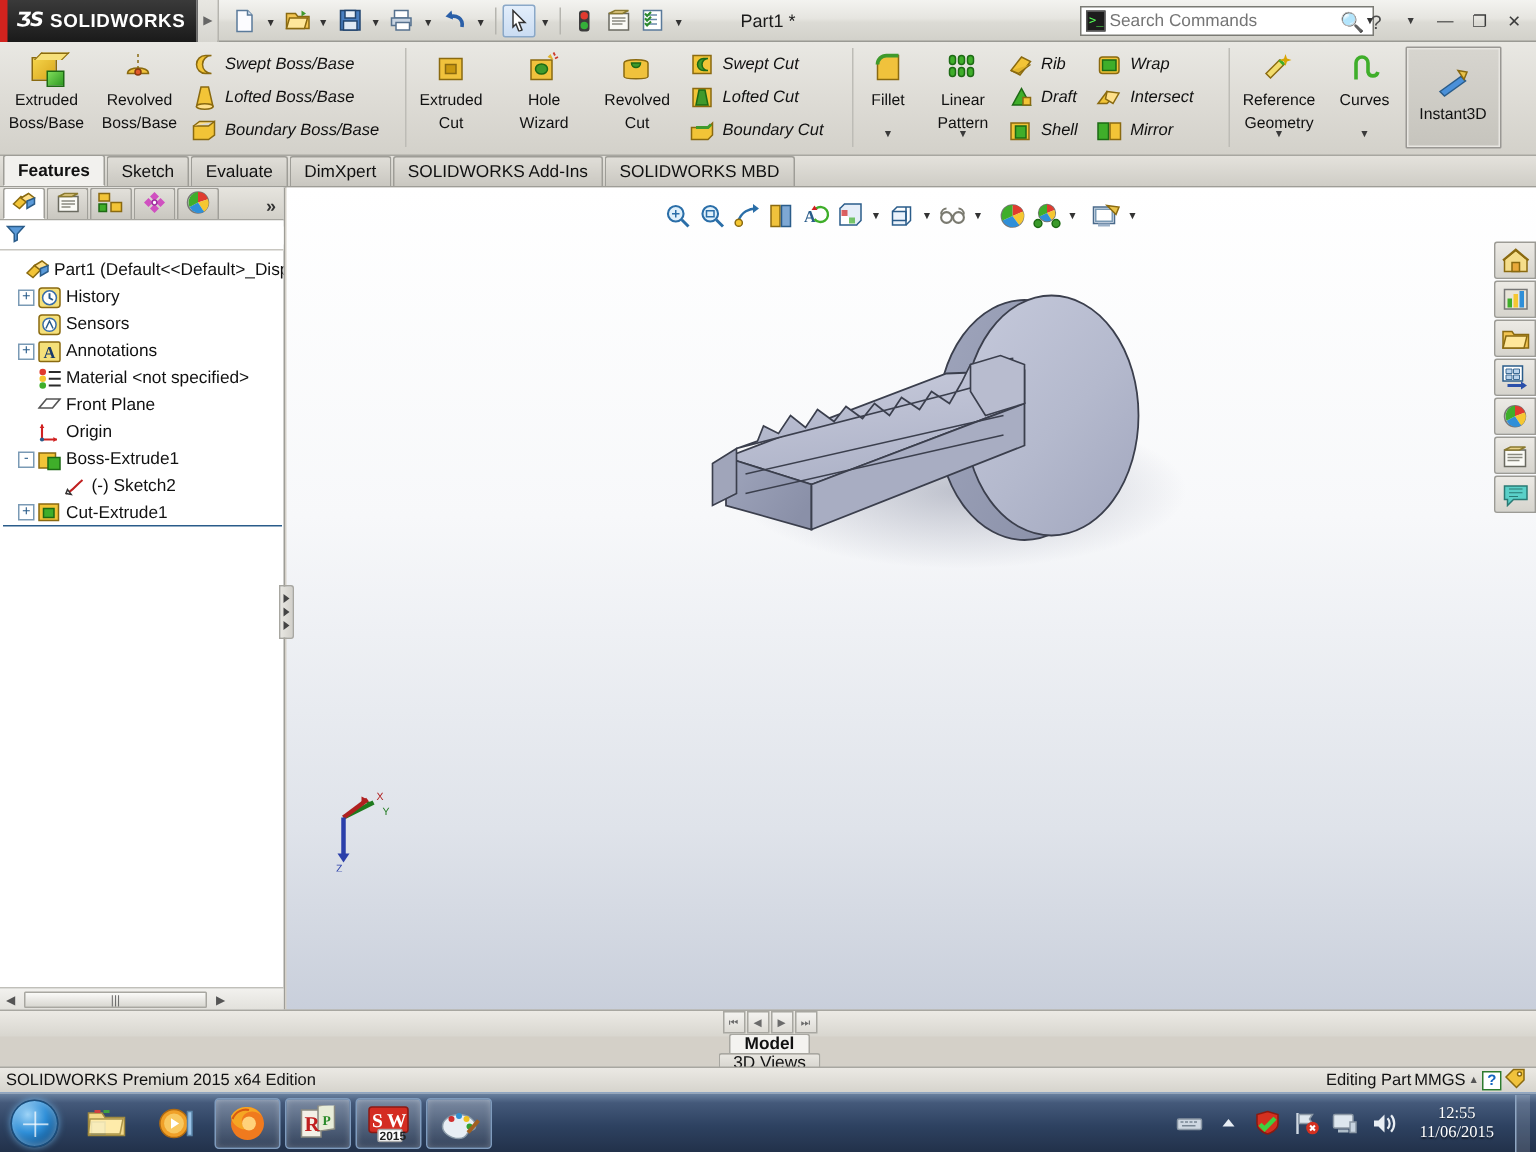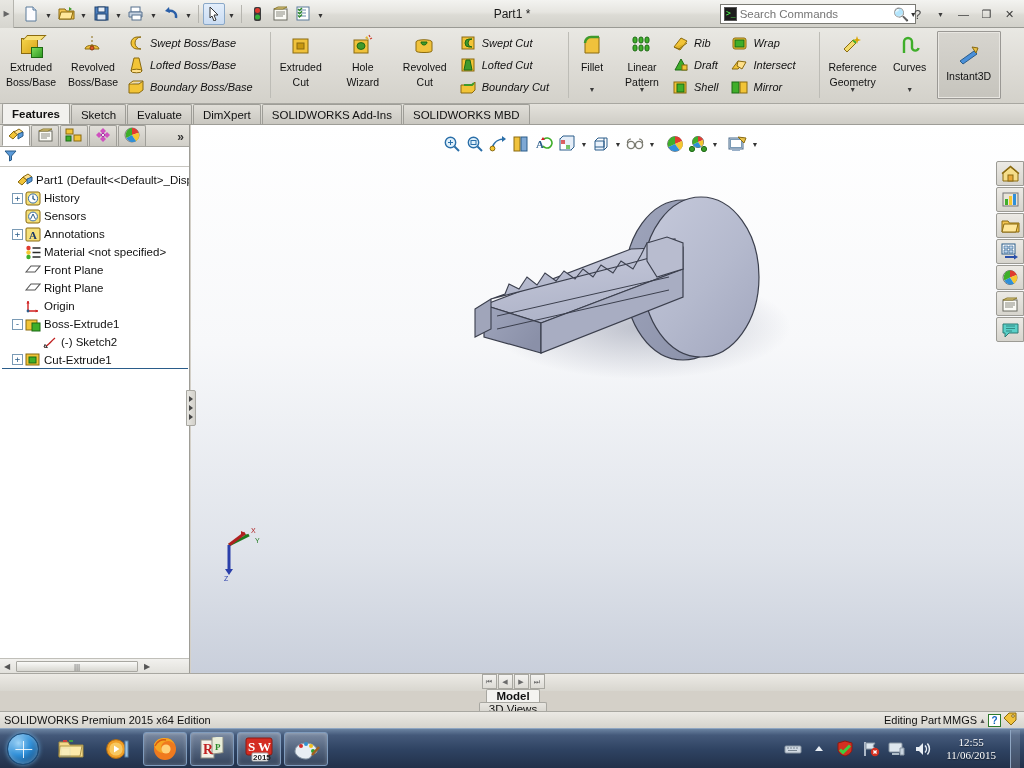--- a/index.html
+++ b/index.html
@@ -306,20 +306,24 @@
     text-shadow: 0 1px 1px rgba(0,0,0,.55);
   }
   .showdesk { width: 10px; height: 38px; border-left: 1px solid #8fa6c2; background: rgba(255,255,255,.14); }
 </style>
 </head>
 <body>
 
 <div id="app">
 
   <div class="titlebar">
+    <div class="sw-logo">
+      <span class="ds">ƷS</span>
+      <span class="name">SOLIDWORKS</span>
+    </div>
     <div class="tb-arrow">▶</div>
 
     <div class="qat">
       <div class="qat-btn">
         <svg width="16" height="16" viewBox="0 0 16 16">
             <path d="M3 1h7l3 3v11H3z" fill="#fcfcff" stroke="#5a7a9a" stroke-width="1"></path>
             <path d="M10 1v3h3" fill="#dce8f5" stroke="#5a7a9a" stroke-width="1"></path>
           </svg>
       </div>
       <div class="qat-dd">▼</div>
@@ -789,28 +793,20 @@
         <span class="tlbl">Material &lt;not specified&gt;</span>
       </div>
 
       <div class="trow" style="padding-left:23px">
         <span class="tico">
           <svg width="16" height="15" viewBox="0 0 16 15">
               <path d="M1 9l5-6h9l-5 6z" fill="none" stroke="#555" stroke-width="1.1"></path>
             </svg>
         </span>
         <span class="tlbl">Front Plane</span>
-      </div>
-      <div class="trow" style="padding-left:23px">
-        <span class="tico">
-          <svg width="16" height="15" viewBox="0 0 16 15">
-              <path d="M1 9l5-6h9l-5 6z" fill="none" stroke="#555" stroke-width="1.1"></path>
-            </svg>
-        </span>
-        <span class="tlbl">Right Plane</span>
       </div>
 
       <div class="trow" style="padding-left:23px">
         <span class="tico">
           <svg width="16" height="15" viewBox="0 0 16 15">
               <path d="M3 2v10h10" fill="none" stroke="#d02020" stroke-width="1.4"></path>
               <path d="M3 2l-1.6 2.4h3.2z" fill="#d02020"></path>
               <path d="M13 12l-2.4-1.6v3.2z" fill="#d02020"></path>
               <circle cx="3" cy="12" r="1.4" fill="#2a5c8a"></circle>
             </svg>

